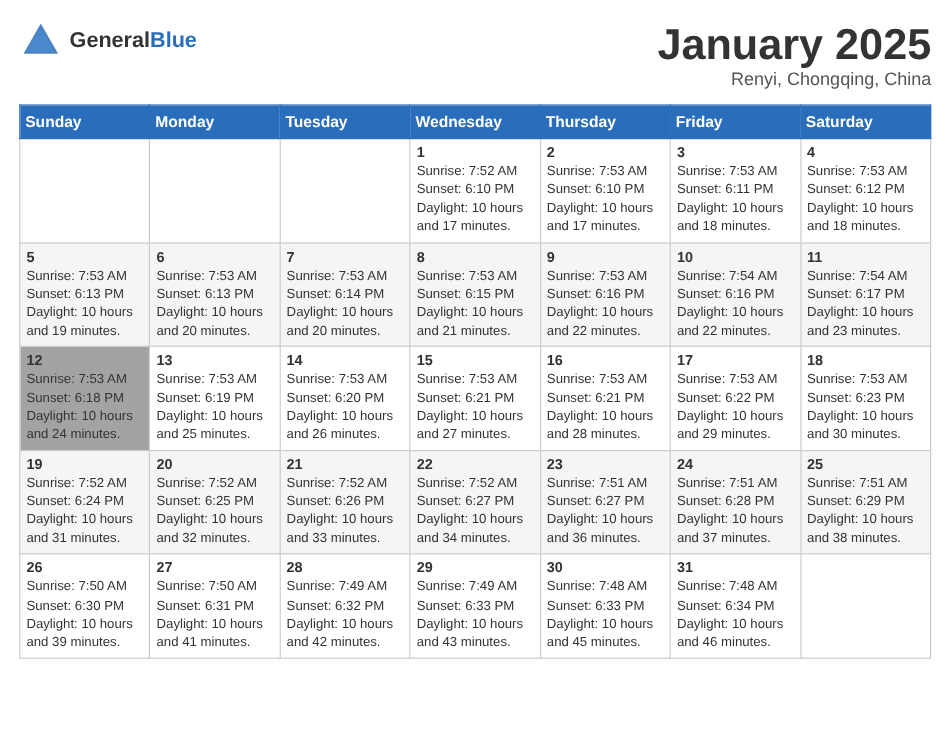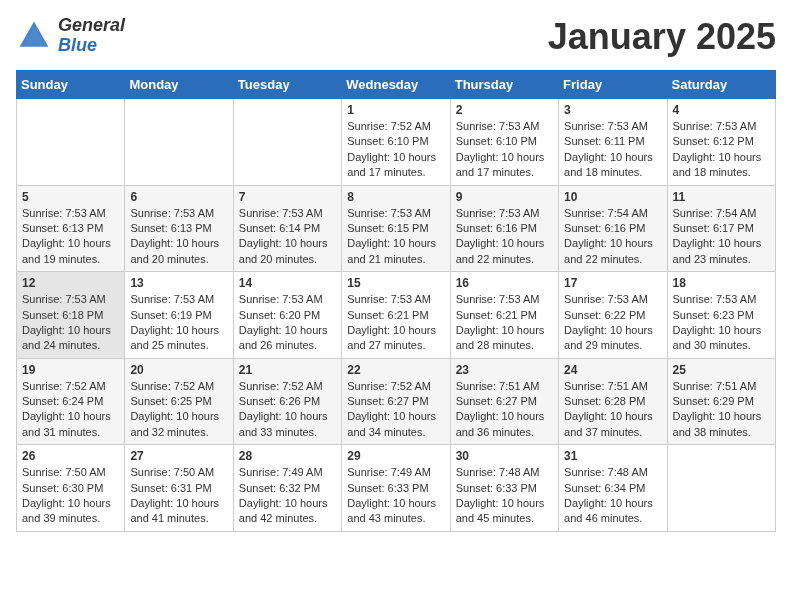--- a/index.html
+++ b/index.html
@@ -16,23 +16,22 @@
       align-items: flex-start;
       margin-bottom: 12px;
     }
     .logo {
       display: flex;
       align-items: center;
       gap: 6px;
     }
     .logo-text {
       display: flex;
-      flex-direction: column;
+      flex-direction: row;
       line-height: 1.1;
-      font-style: italic;
     }
     .logo-general {
       font-size: 18px;
       font-weight: bold;
       color: #333;
     }
     .logo-blue {
       font-size: 18px;
       font-weight: bold;
       color: #2a6ebb;
@@ -111,20 +110,21 @@
       <polygon points="20,4 36,32 4,32" fill="#2a6ebb" opacity="0.85"></polygon>
       <polygon points="20,10 32,30 8,30" fill="#4a8fd4" opacity="0.5"></polygon>
     </svg>
     <div class="logo-text">
       <span class="logo-general">General</span>
       <span class="logo-blue">Blue</span>
     </div>
   </div>
   <div class="title-block">
     <div class="month-title">January 2025</div>
+    <div class="location-title">Renyi, Chongqing, China</div>
   </div>
 </div>
 
 <table class="calendar">
   <thead>
     <tr>
     <th>Sunday</th>
         <th>Monday</th>
         <th>Tuesday</th>
         <th>Wednesday</th>
@@ -179,21 +179,21 @@
         <td style="background: rgb(245, 245, 245);">
           <span class="day-number">10</span>
           <div class="day-info">Sunrise: 7:54 AM<br>Sunset: 6:16 PM<br>Daylight: 10 hours<br>and 22 minutes.</div>
         </td>
         <td style="background: rgb(245, 245, 245);">
           <span class="day-number">11</span>
           <div class="day-info">Sunrise: 7:54 AM<br>Sunset: 6:17 PM<br>Daylight: 10 hours<br>and 23 minutes.</div>
         </td>
       </tr>
       <tr>
-        <td style="background: #e5e5e5;">
+        <td style="background: #a3a3a3;">
           <span class="day-number">12</span>
           <div class="day-info">Sunrise: 7:53 AM<br>Sunset: 6:18 PM<br>Daylight: 10 hours<br>and 24 minutes.</div>
         </td>
         <td style="background: rgb(255, 255, 255);">
           <span class="day-number">13</span>
           <div class="day-info">Sunrise: 7:53 AM<br>Sunset: 6:19 PM<br>Daylight: 10 hours<br>and 25 minutes.</div>
         </td>
         <td style="background: rgb(255, 255, 255);">
           <span class="day-number">14</span>
           <div class="day-info">Sunrise: 7:53 AM<br>Sunset: 6:20 PM<br>Daylight: 10 hours<br>and 26 minutes.</div>

